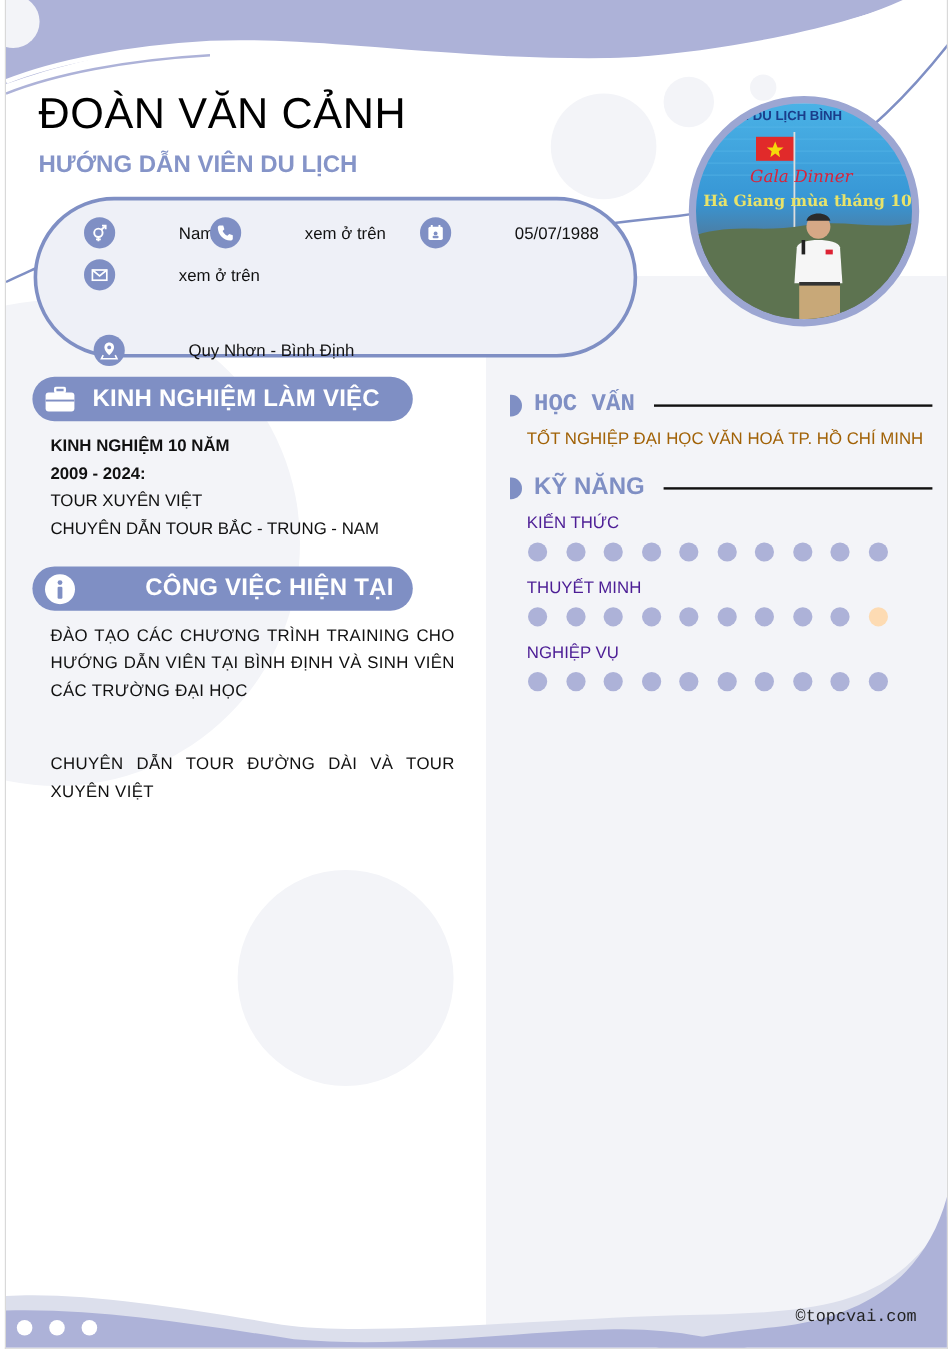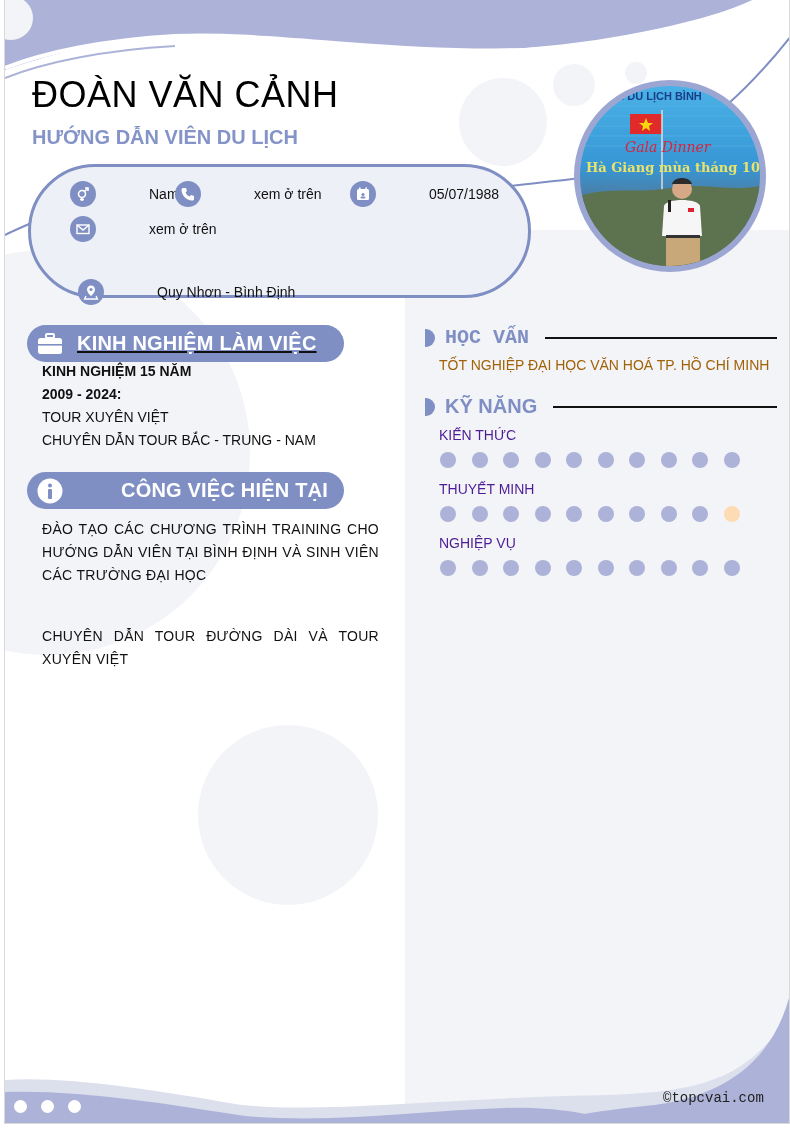--- a/index.html
+++ b/index.html
@@ -180,32 +180,32 @@
       <circle cx="102" cy="103" r="10" fill="#d6a886"></circle>
       <path d="M92,98 C94,90 110,90 112,98" fill="#2b2b2b"></path>
       <path d="M84,120 C86,112 118,112 120,120 L122,150 L82,150 Z" fill="#f6f6f6"></path>
       <rect x="86" y="150" width="34" height="30" fill="#c8a878"></rect>
       <rect x="86" y="149" width="34" height="3" fill="#333"></rect>
       <rect x="108" y="122" width="6" height="4" fill="#d23"></rect>
       <rect x="88" y="114" width="3" height="12" fill="#222"></rect>
     </svg>
   </div>
 
-  <div class="sec-pill" style="top:325px;text-decoration:underline;">
+  <div class="sec-pill" style="top:314px;">
     <span class="pic">
       <svg width="26" height="22" viewBox="0 0 26 22">
           <rect x="9" y="1" width="8" height="4" rx="1" fill="none" stroke="#fff" stroke-width="2"></rect>
           <rect x="1" y="5" width="24" height="16" rx="2.5" fill="#fff"></rect>
           <rect x="1" y="11" width="24" height="1.6" fill="#7f8fc4"></rect>
         </svg>
     </span>
     <span class="plabel">KINH NGHIỆM LÀM VIỆC</span>
   </div>
   <div class="exp">
-    <div class="b">KINH NGHIỆM 15 NĂM</div>
+    <div class="b">KINH NGHIỆM 10 NĂM</div>
     <div class="b">2009 - 2024:</div>
     <div>TOUR XUYÊN VIỆT</div>
     <div>CHUYÊN DẪN TOUR BẮC - TRUNG - NAM</div>
   </div>
 
   <div class="sec-pill" style="top:472px;gap:44px;">
     <span class="pic">
       <svg width="26" height="26" viewBox="0 0 26 26">
           <circle cx="13" cy="13" r="12.5" fill="#fff"></circle>
           <circle cx="13" cy="7.5" r="2" fill="#7f8fc4"></circle>

